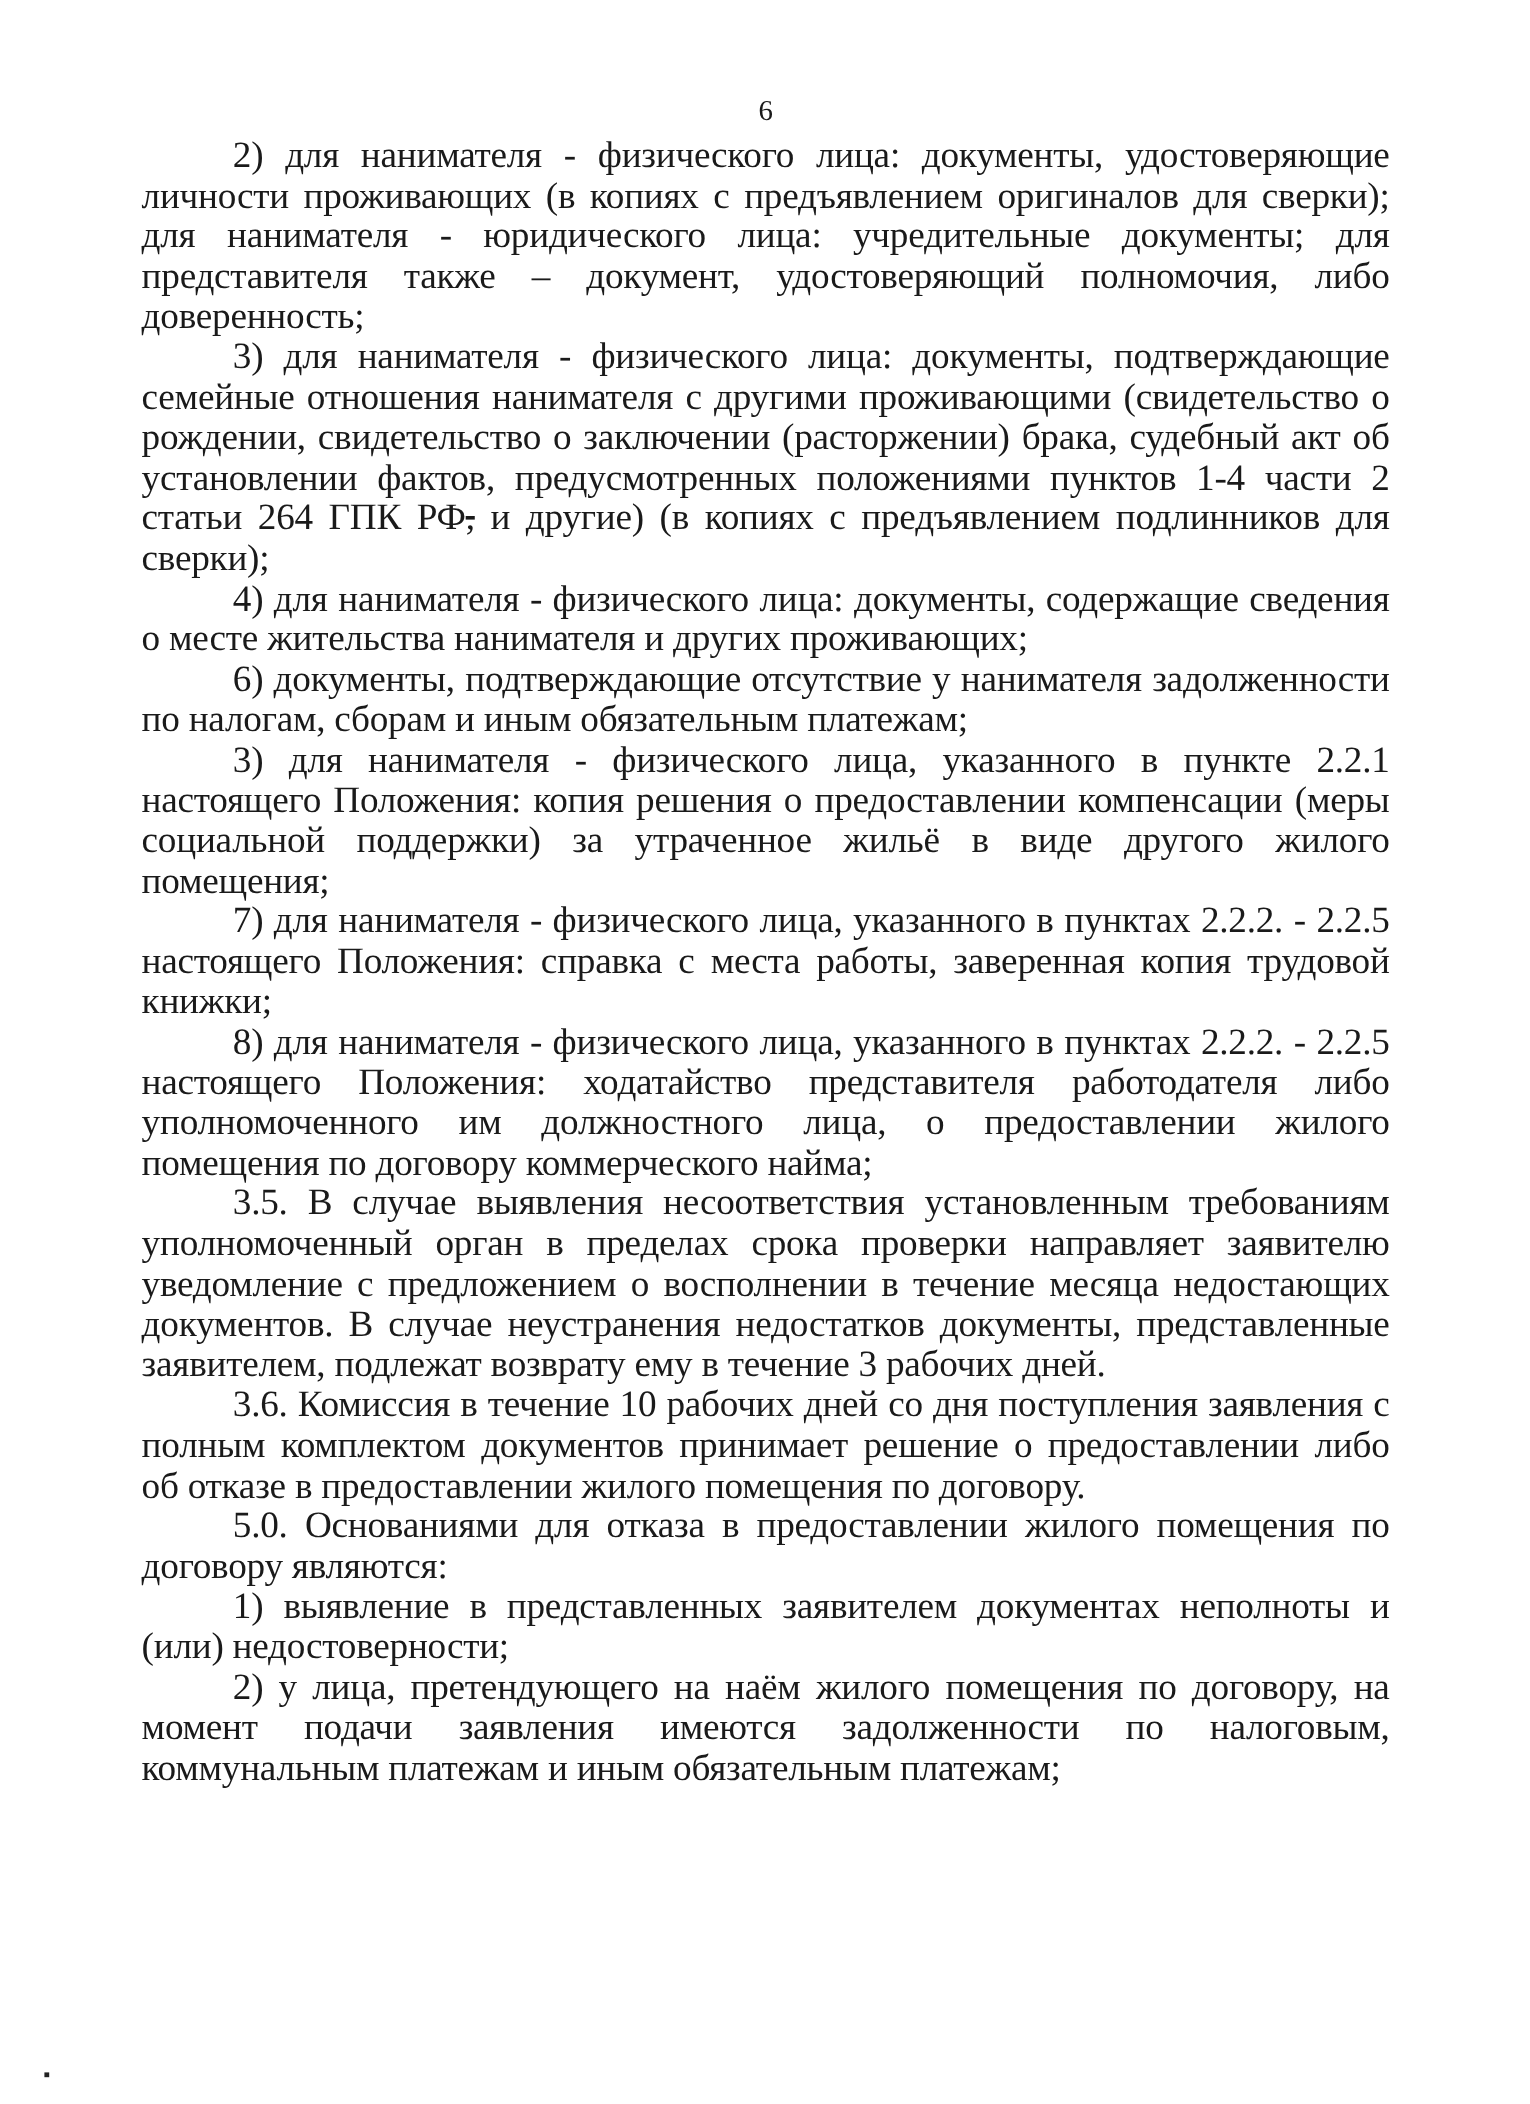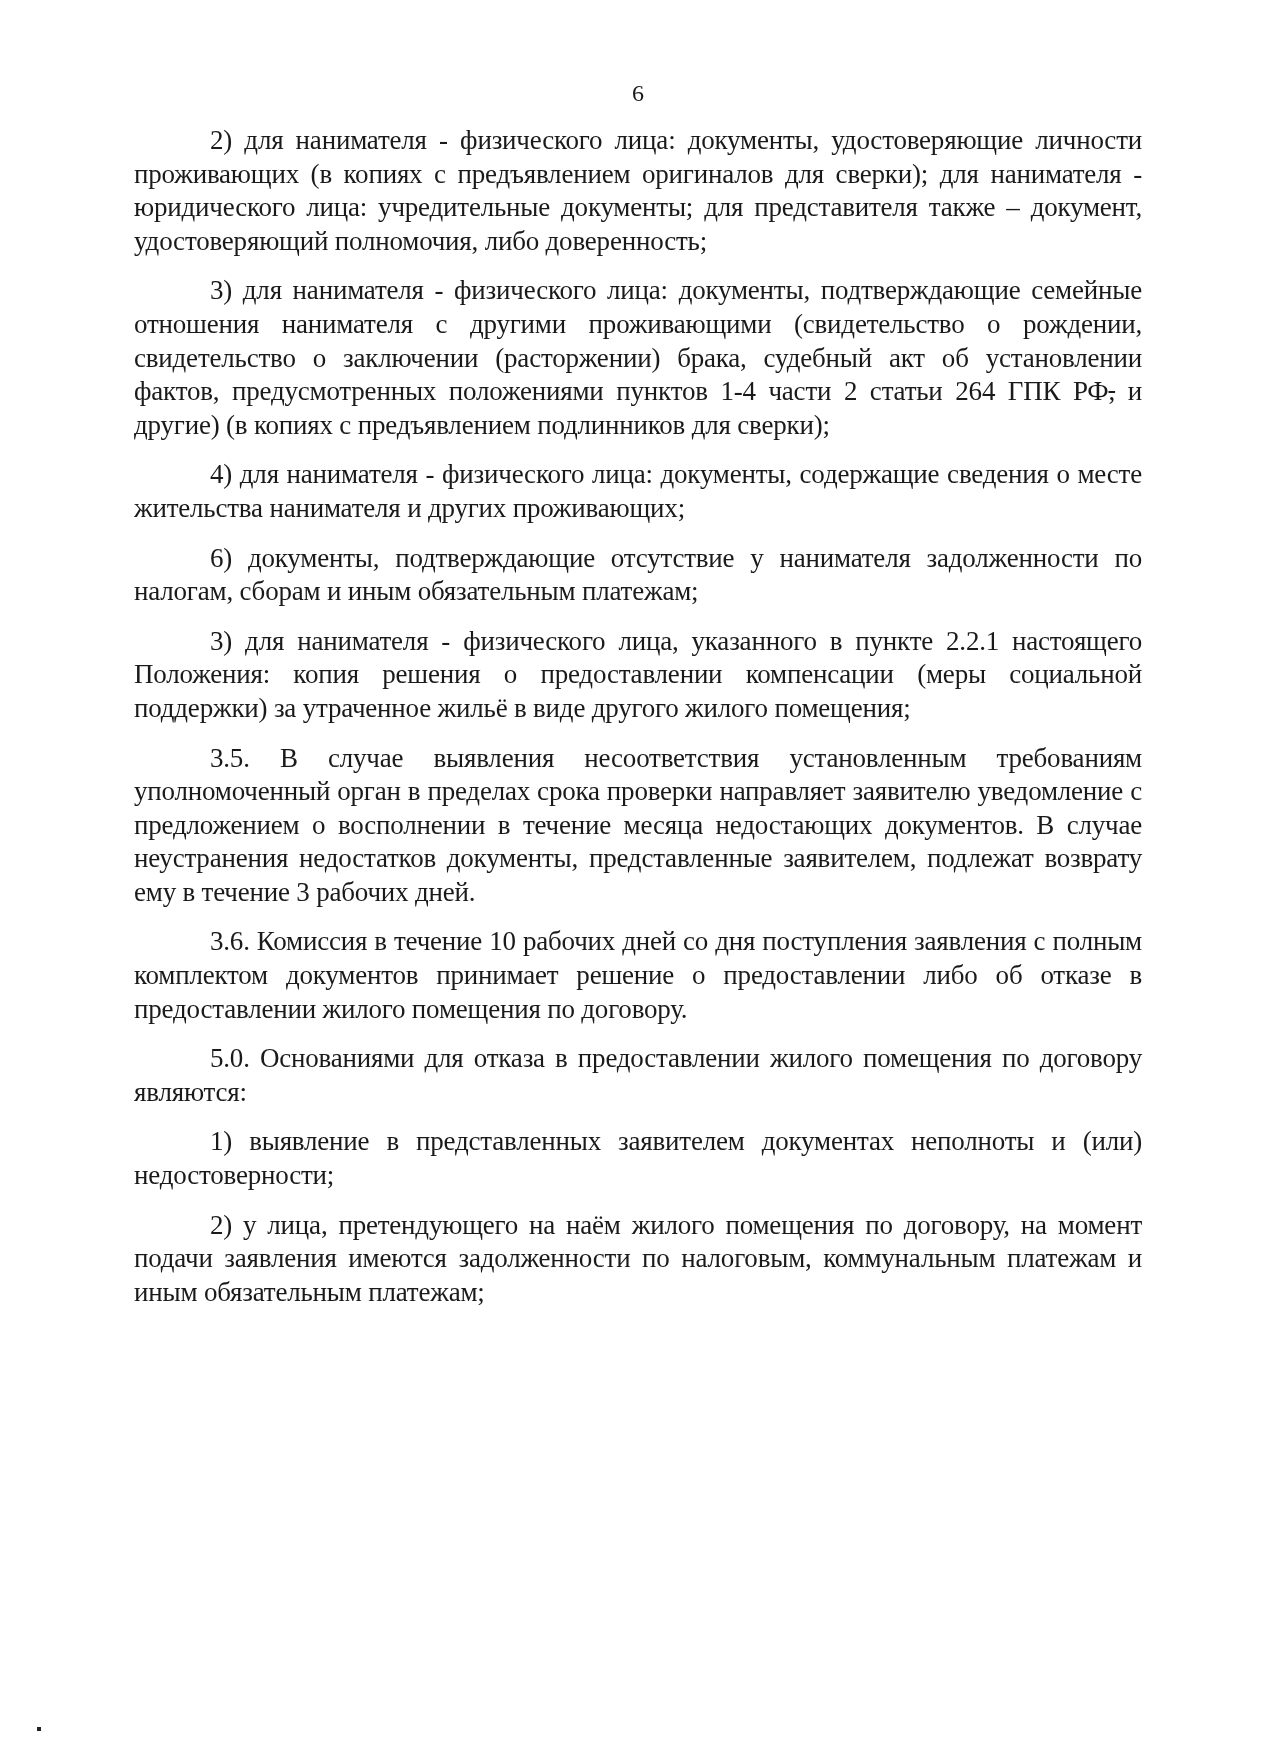--- a/index.html
+++ b/index.html
@@ -22,25 +22,25 @@
       width: 1040px;
     }
     .page-number {
       text-align: center;
       font-size: 24px;
       line-height: 30px;
       height: 30px;
       margin-bottom: 4px;
     }
     .para {
-      font-size: 27px;
+      font-size: 31px;
       line-height: 33.6px;
       text-align: justify;
       text-indent: 76px;
-      margin: 16px;
+      margin: 0;
       letter-spacing: -0.2px;
     }
     .strike {
       text-decoration: line-through;
     }
     .scan-mark {
       position: absolute;
       left: 37px;
       top: 1727px;
       width: 4px;
@@ -54,20 +54,22 @@
 <div class="page">
   <div class="page-number">6</div>
 
   <p class="para">2) для нанимателя - физического лица: документы, удостоверяющие личности проживающих (в  копиях  с предъявлением оригиналов для сверки); для нанимателя - юридического лица: учредительные документы; для представителя также – документ, удостоверяющий полномочия, либо доверенность;</p>
 
   <p class="para"><span>3) для нанимателя - физического лица: документы, подтверждающие семейные отношения нанимателя с другими проживающими (свидетельство о рождении, свидетельство о заключении (расторжении) брака, судебный акт об установлении фактов, предусмотренных положениями пунктов 1-4 части 2 статьи 264 ГПК РФ</span><span class="strike">,</span><span> и другие) (в копиях с предъявлением подлинников для сверки);</span></p>
 
   <p class="para">4) для нанимателя - физического лица: документы, содержащие сведения о месте жительства нанимателя и других проживающих;</p>
   <p class="para">6) документы, подтверждающие отсутствие у нанимателя задолженности по налогам, сборам и иным обязательным платежам;</p>
   <p class="para">3) для нанимателя - физического лица, указанного в пункте 2.2.1 настоящего Положения: копия решения о предоставлении компенсации (меры социальной поддержки) за утраченное жильё в виде другого жилого помещения;</p>
+  <p class="para">7) для нанимателя - физического лица, указанного в пунктах 2.2.2. - 2.2.5 настоящего Положения: справка с места работы, заверенная копия трудовой книжки;</p>
+  <p class="para">8)  для нанимателя - физического лица, указанного в пунктах 2.2.2. - 2.2.5 настоящего Положения: ходатайство представителя работодателя либо уполномоченного им должностного лица, о предоставлении жилого помещения по договору коммерческого найма;</p>
   <p class="para">3.5. В случае выявления несоответствия установленным требованиям уполномоченный орган в пределах срока проверки направляет заявителю уведомление с предложением о восполнении в течение месяца недостающих документов. В случае неустранения недостатков документы, представленные заявителем, подлежат возврату ему в течение 3 рабочих дней.</p>
   <p class="para">3.6. Комиссия в течение 10 рабочих дней со дня поступления заявления с полным комплектом документов принимает решение о предоставлении либо об отказе в предоставлении жилого помещения по договору.</p>
   <p class="para">5.0. Основаниями для отказа в предоставлении жилого помещения по договору являются:</p>
   <p class="para">1) выявление  в  представленных заявителем документах неполноты и (или) недостоверности;</p>
   <p class="para">2) у лица, претендующего на наём жилого помещения по договору, на момент подачи заявления имеются задолженности по налоговым, коммунальным платежам и иным обязательным платежам;</p>
 </div>
 
 <div class="scan-mark"></div>
 
 </body></html>

